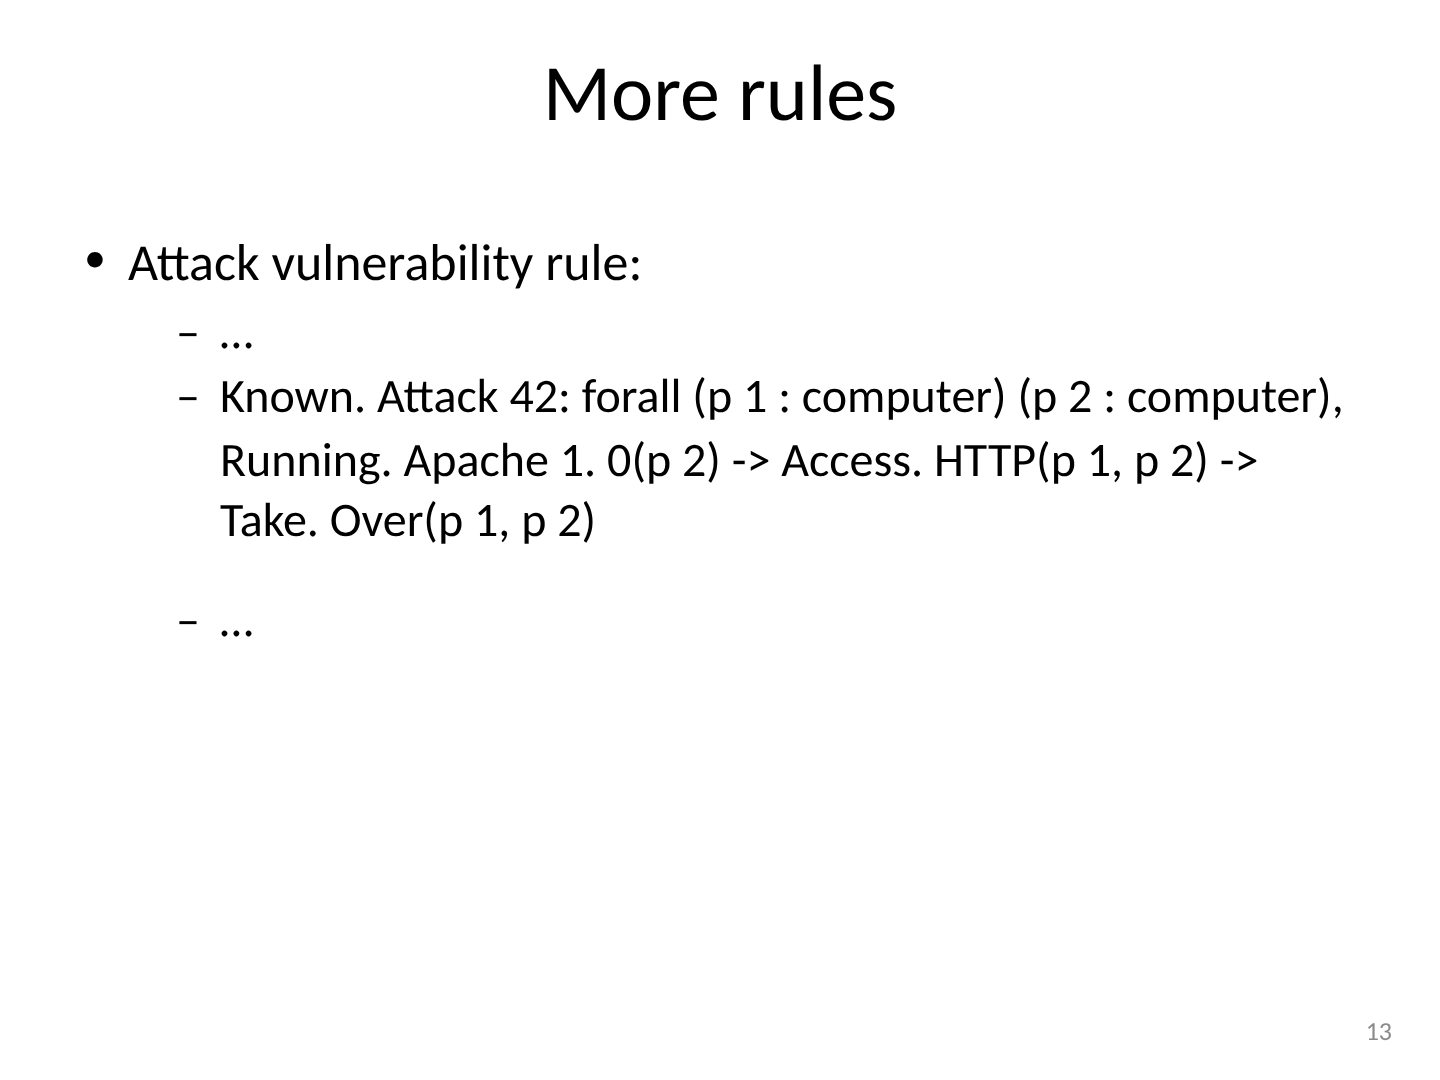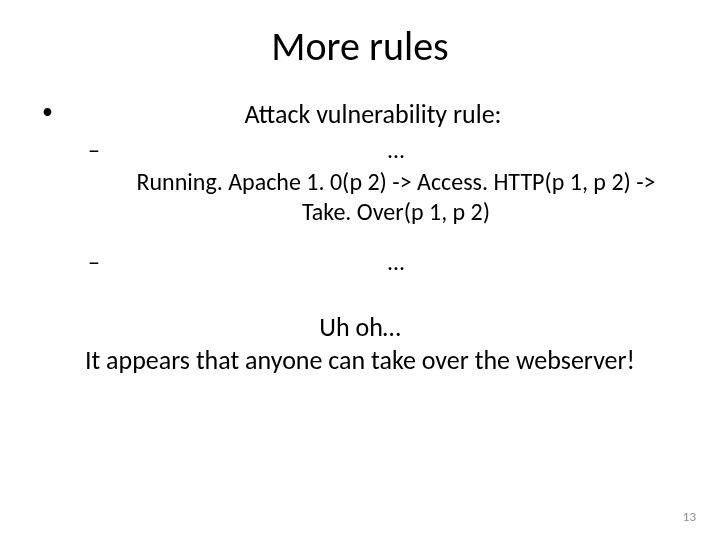--- a/index.html
+++ b/index.html
@@ -24,26 +24,25 @@
     top: 22px;
     left: 0;
     width: 100%;
     text-align: center;
     font-size: 40px;
     font-weight: 400;
     color: #000;
   }
   .body {
     position: absolute;
-    top: 98px;
+    top: 115px;
     left: 38px;
     right: 38px;
     font-size: 24px;
     line-height: 1.25;
-    text-align: center;
   }
   .level1 {
     margin: 0 0 4px 0;
     padding-left: 26px;
     position: relative;
     font-size: 26px;
   }
   .level1::before {
     content: "•";
     position: absolute;
@@ -88,26 +87,23 @@
 <div class="slide">
 
   <div class="title">More rules</div>
 
   <div class="body">
 
     <div class="level1">Attack vulnerability rule:</div>
 
     <div class="level2">…</div>
 
+    <div class="level2">Known. Attack 42: forall (p 1 : computer) (p 2 : computer),</div>
     <div class="level2-cont"> Running. Apache 1. 0(p 2) -&gt; Access. HTTP(p 1, p 2) -&gt; Take. Over(p 1, p 2)</div>
 
     <div class="level2">…</div>
 
-    <div class="closing">
-      <div>Uh oh…</div>
-      <div>It appears that anyone can take over the webserver!</div>
-    </div>
 
   </div>
 
   <div class="page-number">13</div>
 
 </div>
 
 </body></html>

